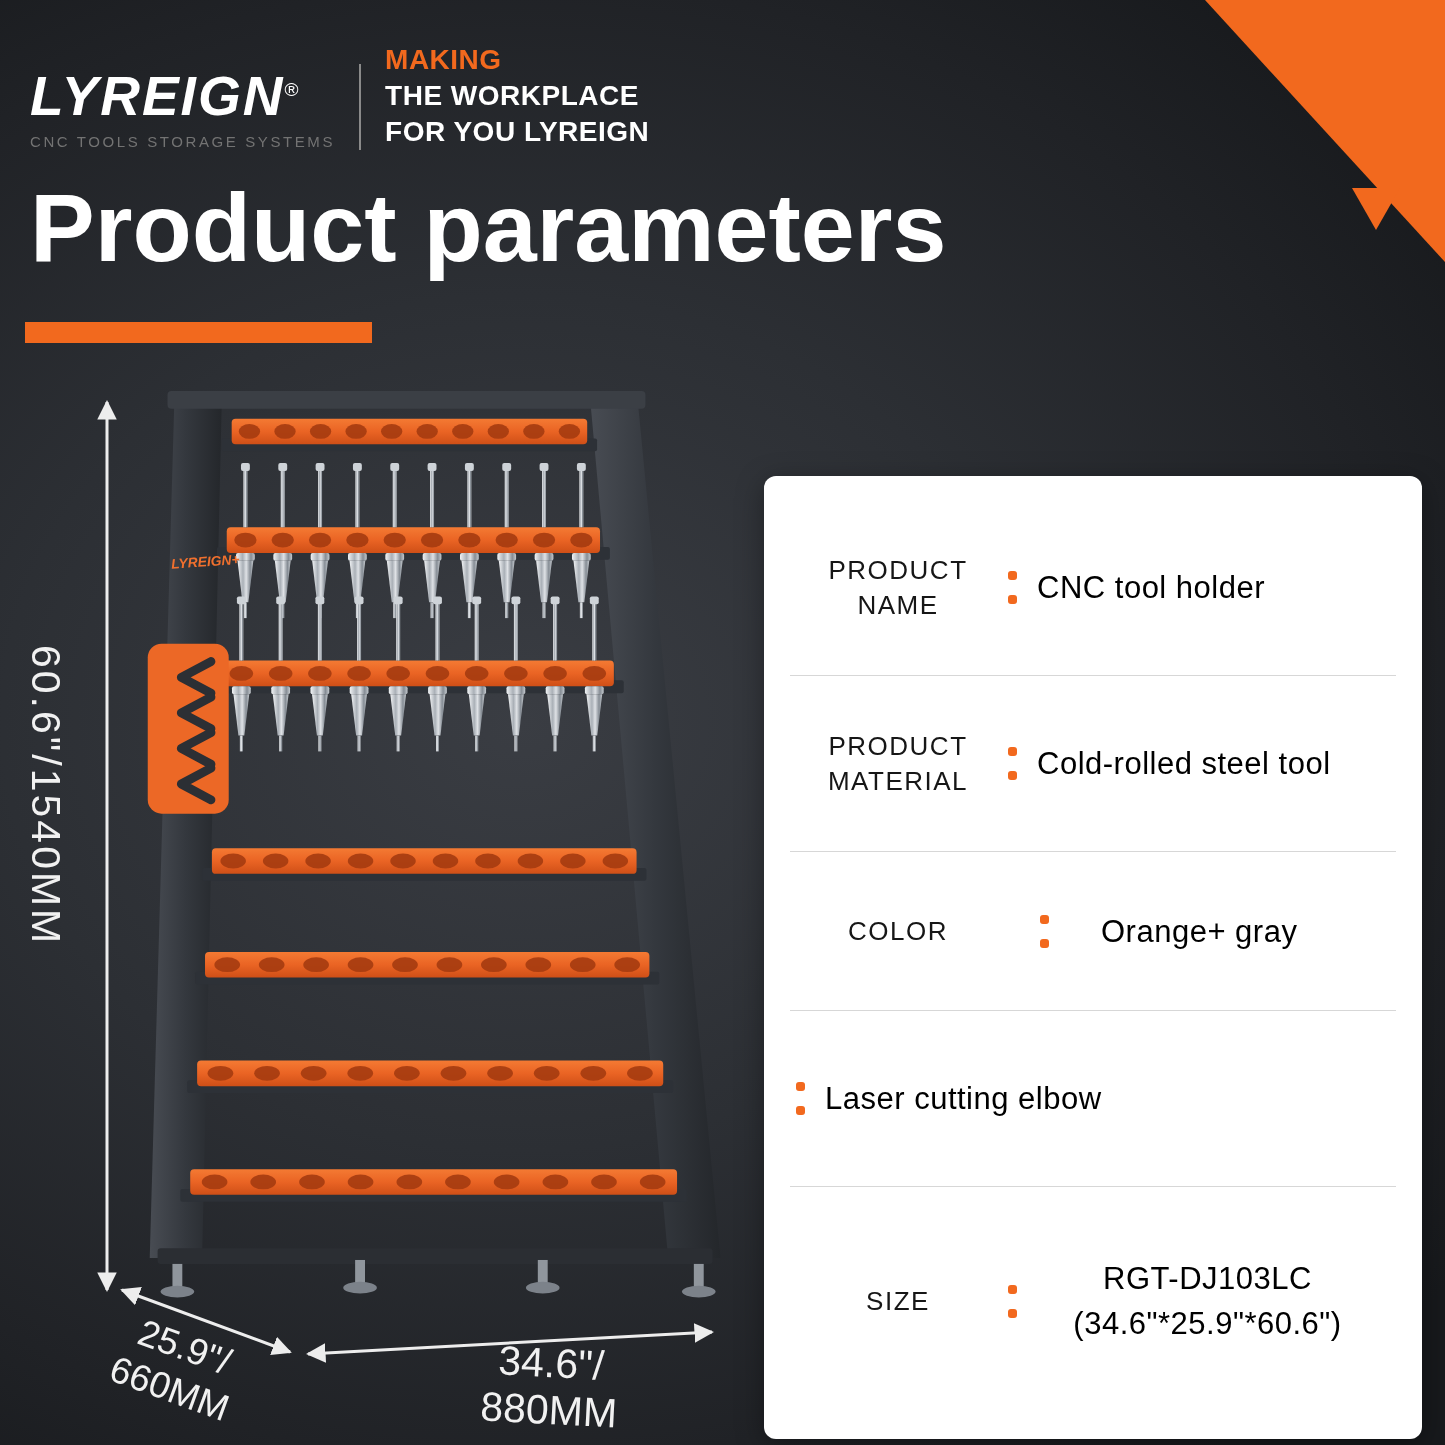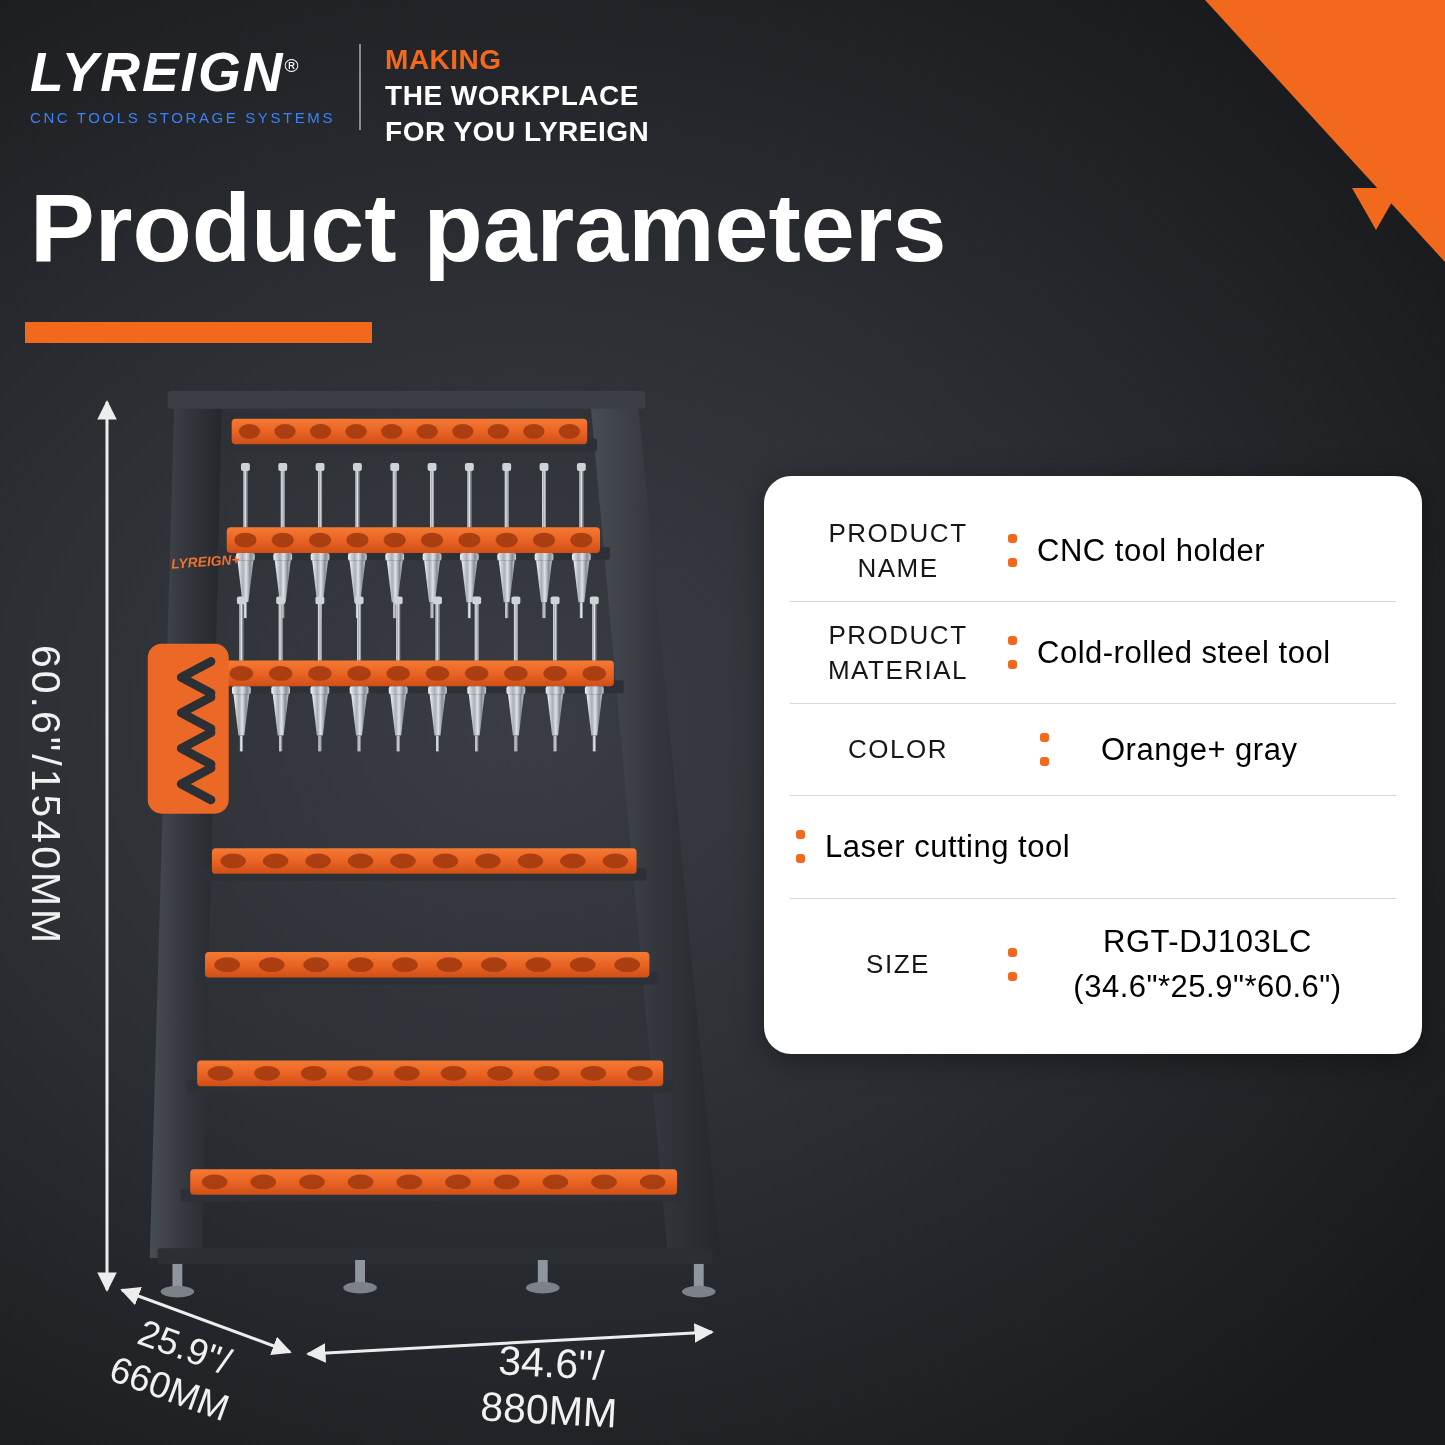--- a/index.html
+++ b/index.html
@@ -5,24 +5,24 @@
   * { box-sizing: border-box; margin: 0; padding: 0; }
   html,body { width:1445px; height:1445px; }
   body {
     position: relative;
     overflow: hidden;
     font-family: "Liberation Sans", "DejaVu Sans", sans-serif;
     background: radial-gradient(1150px 950px at 36% 50%, #3a3d43 0%, #2c2f34 45%, #202226 78%, #17191c 100%);
   }
 
   
-  .brand-header { position:absolute; top:20px; left:30px; display:flex; align-items:center; z-index:5; }
+  .brand-header { position:absolute; top:20px; left:30px; display:flex; align-items:flex-end; z-index:5; }
   .brand-logo { color:#ffffff; font-size:55px; font-weight:700; font-style:italic; letter-spacing:2px; line-height:1.05; }
   .brand-logo sup { font-size:19px; font-style:normal; font-weight:400; }
-  .brand-tagline { margin-top:7px; color:#3b82f6; font-size:15px; letter-spacing:2.6px; }
+  .brand-tagline { margin-top:7px; color:#737373; font-size:15px; letter-spacing:2.6px; }
   .header-divider { width:2px; height:86px; background:#8a8a8a; margin:4px 24px 0 24px; }
   .slogan div { font-weight:700; font-size:28px; line-height:36px; color:#ffffff; letter-spacing:0.5px; }
   .slogan .accent { color: var(--accent, #F2691E); margin-top: 22px; }
 
   
   .corner-accent { position:absolute; top:0; right:0; width:240px; height:262px;
     background: var(--accent, #F2691E); clip-path: polygon(0 0, 100% 0, 100% 100%); }
   .title-marker { position:absolute; left:1352px; top:188px; width:0; height:0;
     border-left:24px solid transparent; border-right:24px solid transparent;
     border-top:42px solid var(--accent, #F2691E); }
@@ -39,22 +39,22 @@
   .dim-arrows { position:absolute; left:0; top:0; width:1445px; height:1445px; pointer-events:none; }
   .dim-height-label { position:absolute; left:22px; top:645px; writing-mode:vertical-rl;
     color:#f1f1f1; font-size:41px; letter-spacing:3px; }
   .dim-depth-label { position:absolute; left:112px; top:1298px; width:170px;
     transform:rotate(20deg); transform-origin:0 0; text-align:center;
     color:#f1f1f1; font-size:37px; line-height:44px; }
   .dim-width-label { position:absolute; left:395px; top:1340px; width:310px;
     transform:rotate(3deg); text-align:center; color:#f1f1f1; font-size:41px; line-height:47px; }
 
   
-  .spec-card { position:absolute; left:764px; top:476px; width:658px; height:578px;
-    background: var(--card-background, #ffffff); border-radius:27px;
+  .spec-card { position:absolute; left:764px; top:476px; width:658px; height:963px;
+    background: var(--card-background, #ffffff); border-radius:12px;
     display:flex; flex-direction:column; padding:24px 4px;
     box-shadow: 0 6px 28px rgba(0,0,0,0.35); }
   .spec-row { display:flex; align-items:center; padding:0 24px; }
   .f1 { flex:1; } .f09 { flex:0.9;gap:32px; } .f13 { flex:1.3; }
   .spec-label { width:212px; text-align:center; font-size:26px; letter-spacing:1.5px;
     line-height:35px; color:#161616; }
   .spec-colon { display:flex; flex-direction:column; gap:15px; margin:0 4px; }
   .spec-colon .dot { width:9px; height:9px; border-radius:3px; background: var(--accent, #F2691E); }
   .spec-value { flex:1; padding-left:16px; font-size:31px; color:#000000; line-height:45px;
     white-space:pre-line; letter-spacing:0.5px; }
@@ -358,21 +358,21 @@
         <span class="dot"></span>
       </div>
     <div class="spec-value">Orange+ gray</div>
   </div>
   <div class="spec-divider"></div>
   <div class="spec-row f1">
     <div class="spec-colon">
         <span class="dot"></span>
         <span class="dot"></span>
       </div>
-    <div class="spec-value">Laser cutting tool</div>
+    <div class="spec-value">Laser cutting elbow</div>
   </div>
   <div class="spec-divider"></div>
   <div class="spec-row f13 centered">
     <div class="spec-label">SIZE</div>
     <div class="spec-colon">
         <span class="dot"></span>
         <span class="dot"></span>
       </div>
     <div class="spec-value">RGT-DJ103LC
 (34.6"*25.9"*60.6")</div>

